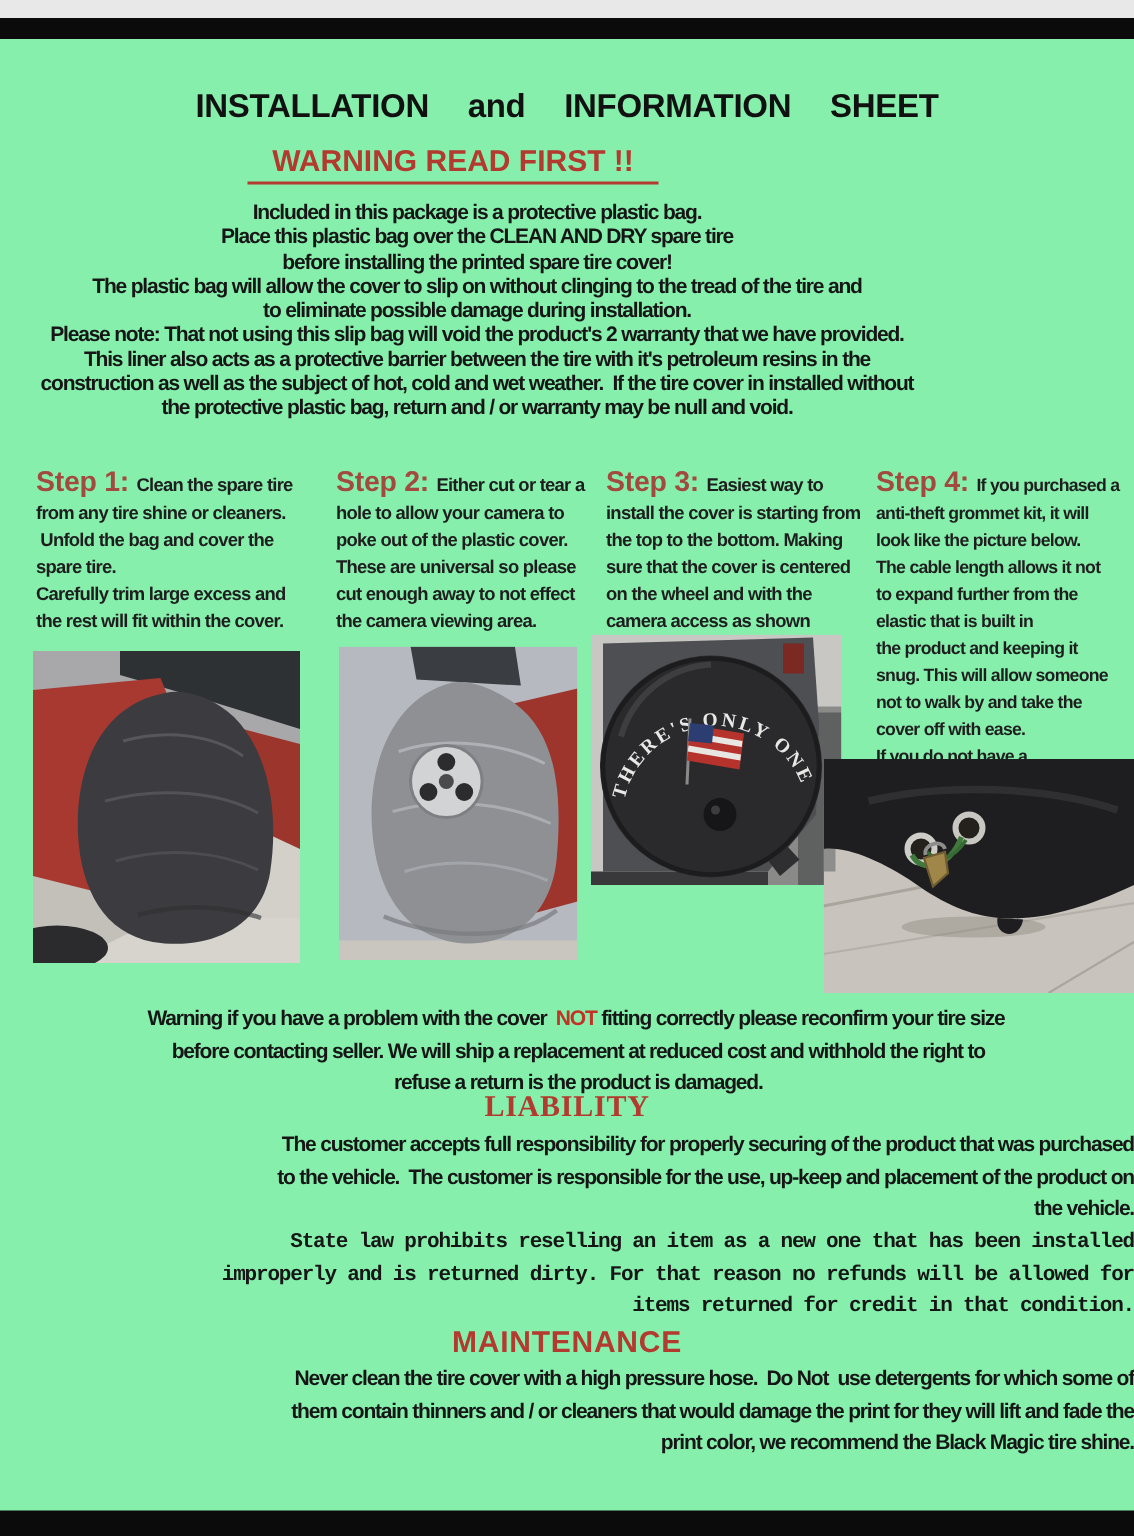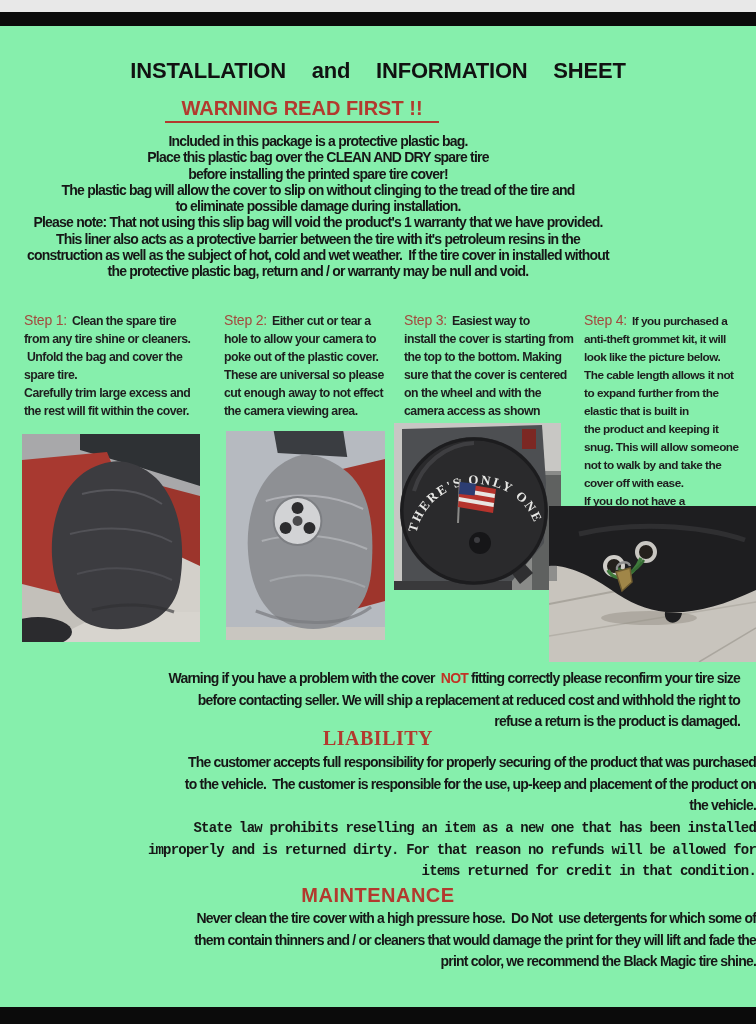--- a/index.html
+++ b/index.html
@@ -34,21 +34,21 @@
     padding:0 16px 1px 16px;white-space:pre;
   }
   .intro{position:absolute;top:121px;left:0;width:636px;text-align:center;}
   .cline{
     font-size:14px;font-weight:700;letter-spacing:-0.8px;
     line-height:16.3px;white-space:pre;color:#161616;
   }
 
   .step{position:absolute;top:299px;}
   .step-label{
-    font-size:14px;font-weight:400;color:var(--step-red);
+    font-size:19px;font-weight:700;color:var(--step-red);
     letter-spacing:-0.2px;margin-right:5px;
   }
   .step-text{
     font-size:12.3px;font-weight:700;letter-spacing:-0.5px;
     line-height:15px;white-space:pre;color:#1e1e1e;
   }
   .step--tight .step-text{font-size:11.8px;line-height:13.3px;}
   #step-1{left:24px;width:188px;}
   #step-2{left:224px;width:176px;}
   #step-3{left:404px;width:176px;}
@@ -57,21 +57,21 @@
   .photo{position:absolute;overflow:hidden;}
   #photo-1{left:22px;top:422px;width:178px;height:208px;}
   #photo-2{left:226px;top:419px;width:159px;height:209px;}
   #photo-3{left:394px;top:411px;width:167px;height:167px;}
   #photo-4{left:549px;top:494px;width:207px;height:156px;}
   .photo svg{display:block;width:100%;height:100%;}
 
   .warning-note{
     position:absolute;top:656px;left:28px;width:712px;
   }
-  .warning-note .cline{text-align:right;line-height:21.5px;letter-spacing:-0.8px;}
+  .warning-note .cline{text-align:center;line-height:21.5px;letter-spacing:-0.8px;}
   .not-red{color:#c13325;}
 
   .red-heading{
     position:absolute;left:0;width:756px;text-align:center;
     font-size:20px;font-weight:700;color:var(--accent-red);letter-spacing:0.5px;
   }
   #liability-heading{top:715px;font-family:Liberation Serif, serif;}
   #maintenance-heading{top:872px;}
   .para{position:absolute;left:0;width:756px;text-align:right;}
   #liability-para{top:740px;}
@@ -91,21 +91,21 @@
   <div class="warning-heading">
     <span>WARNING READ FIRST !!</span>
   </div>
 
   <div class="intro">
     <div class="cline">Included in this package is a protective plastic bag.</div>
     <div class="cline">Place this plastic bag over the CLEAN AND DRY spare tire</div>
     <div class="cline">before installing the printed spare tire cover!</div>
     <div class="cline">The plastic bag will allow the cover to slip on without clinging to the tread of the tire and</div>
     <div class="cline">to eliminate possible damage during installation.</div>
-    <div class="cline">Please note: That not using this slip bag will void the product's 1 warranty that we have provided.</div>
+    <div class="cline">Please note: That not using this slip bag will void the product's 2 warranty that we have provided.</div>
     <div class="cline">This liner also acts as a protective barrier between the tire with it's petroleum resins in the</div>
     <div class="cline">construction as well as the subject of hot, cold and wet weather.  If the tire cover in installed without</div>
     <div class="cline">the protective plastic bag, return and / or warranty may be null and void.</div>
   </div>
 
   <div class="step" id="step-1">
     <span class="step-label">Step 1:</span><span class="step-text">Clean the spare tire
 from any tire shine or cleaners.
  Unfold the bag and cover the
 spare tire.

